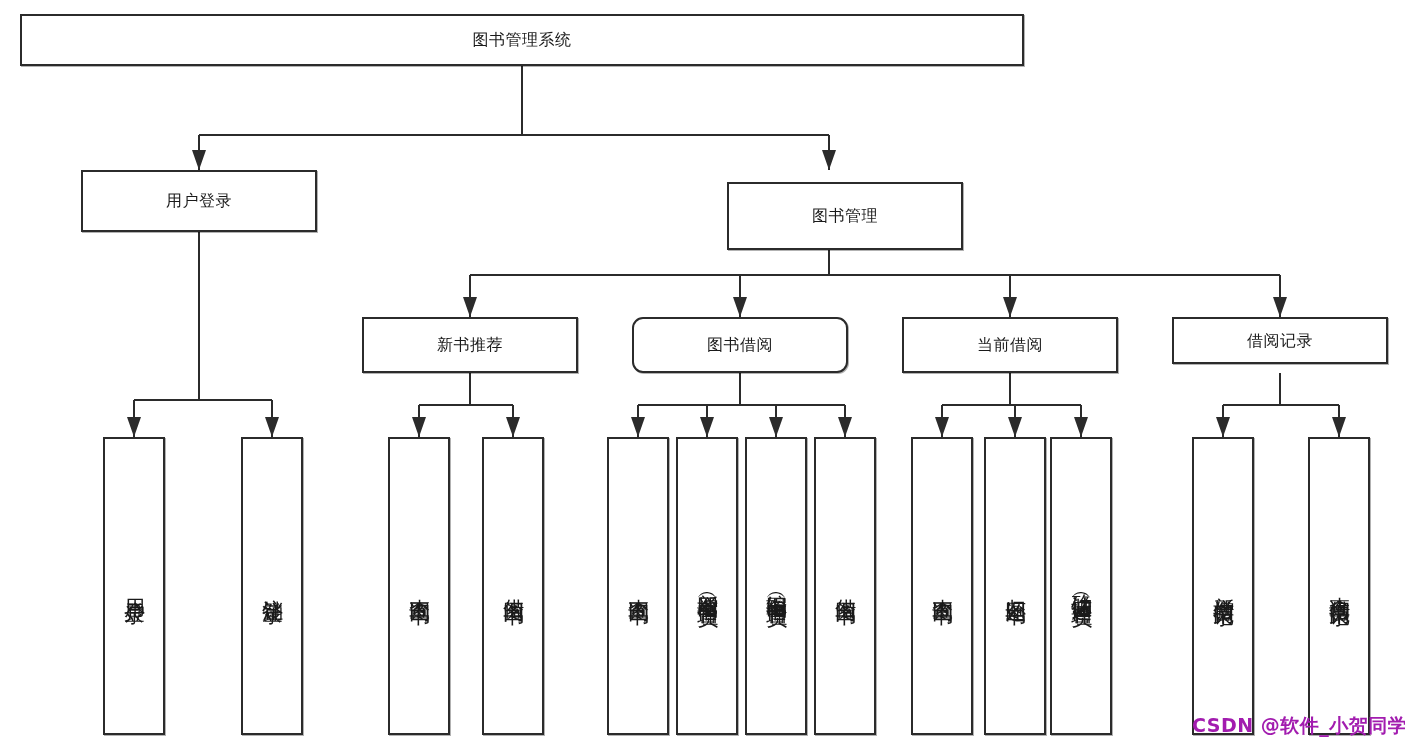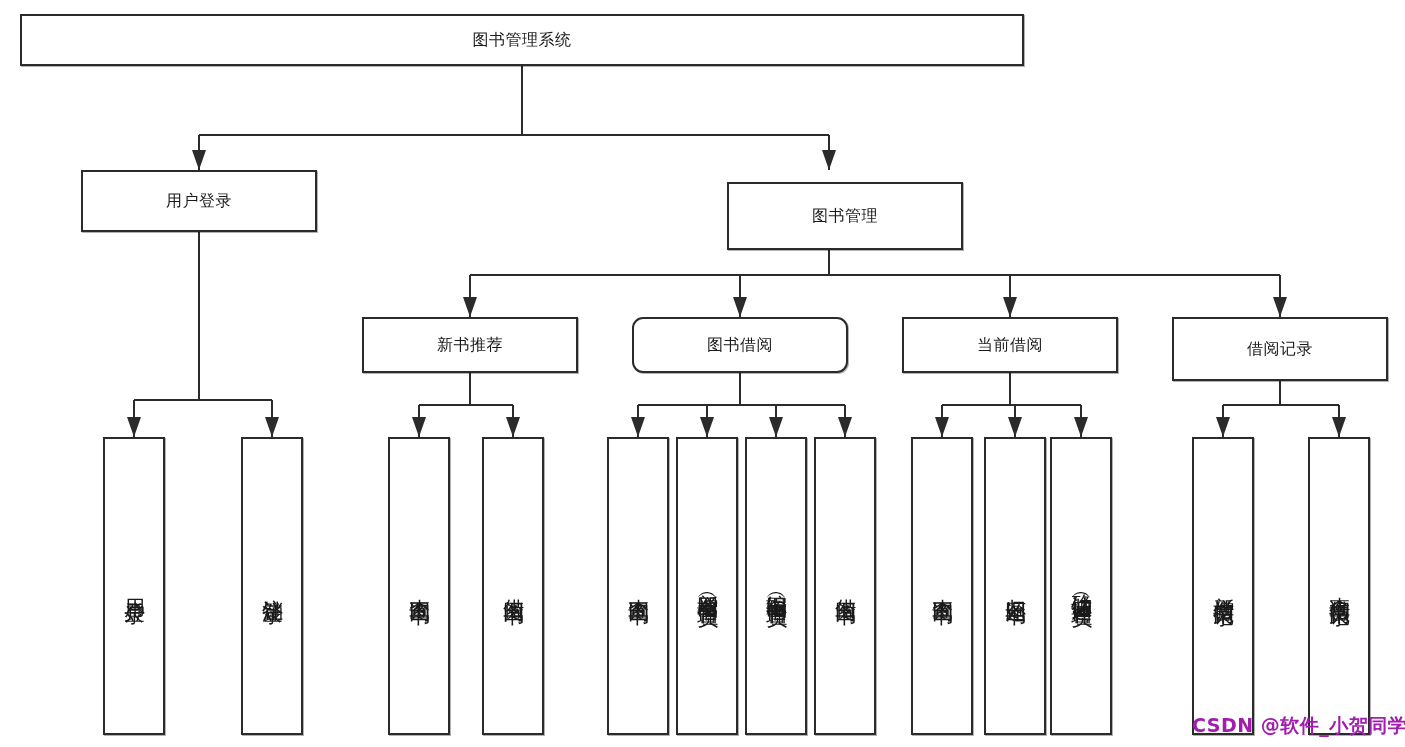--- a/index.html
+++ b/index.html
@@ -134,21 +134,21 @@
       </div>
       <div class="node horiz" style="left: 362px; top: 317px; width: 216px; height: 56px;">
         <span class="node-label">新书推荐</span>
       </div>
       <div class="node horiz" style="left: 632px; top: 317px; width: 216px; height: 56px; border-radius: 11px;">
         <span class="node-label">图书借阅</span>
       </div>
       <div class="node horiz" style="left: 902px; top: 317px; width: 216px; height: 56px;">
         <span class="node-label">当前借阅</span>
       </div>
-      <div class="node horiz" style="left: 1172px; top: 317px; width: 216px; height: 64px;">
+      <div class="node horiz" style="left: 1172px; top: 317px; width: 216px; height: 47px;">
         <span class="node-label">借阅记录</span>
       </div>
       <div class="node vert" style="left: 103px; top: 437px; width: 62px; height: 298px;">
         <span class="node-label">用户登录</span>
       </div>
       <div class="node vert" style="left: 241px; top: 437px; width: 62px; height: 298px;">
         <span class="node-label">注销登录</span>
       </div>
       <div class="node vert" style="left: 388px; top: 437px; width: 62px; height: 298px;">
         <span class="node-label">查询图书</span>

